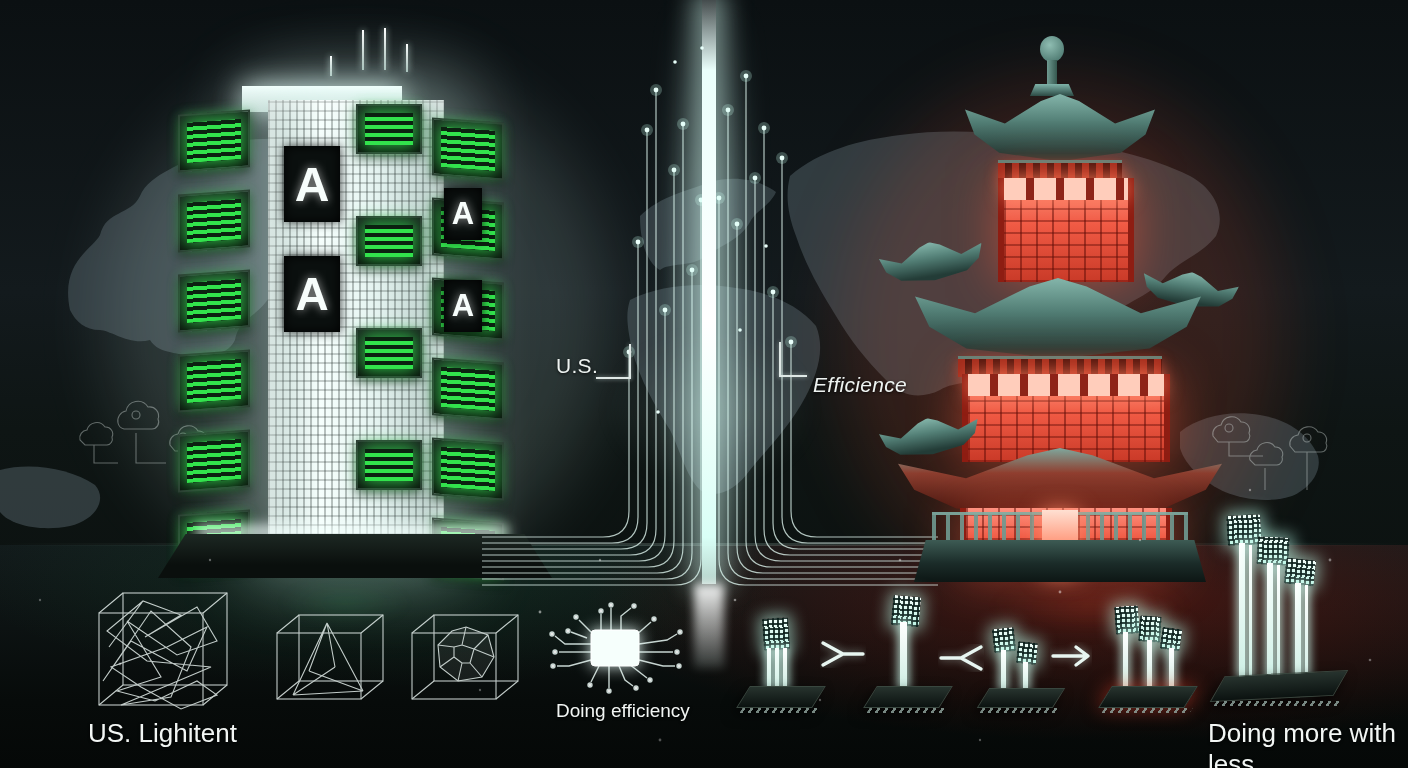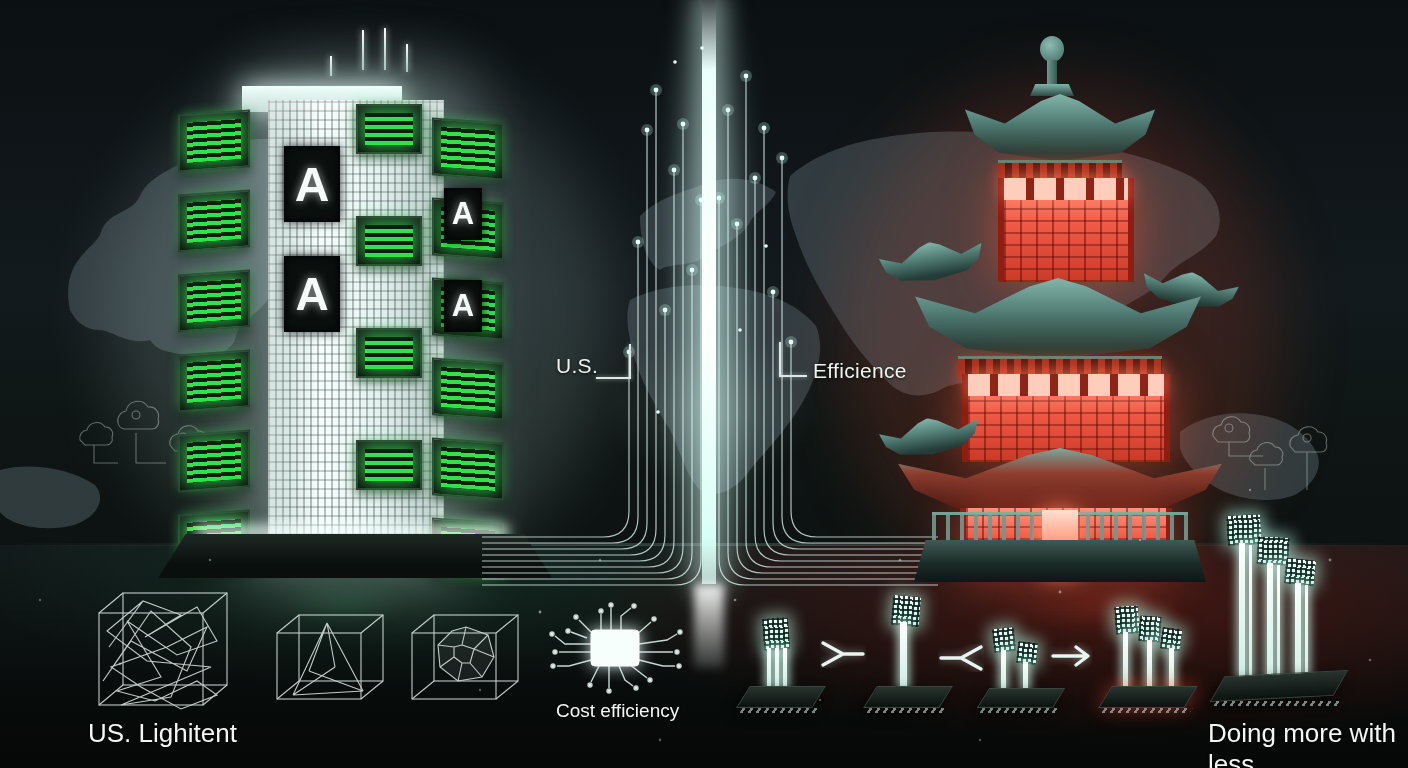--- a/index.html
+++ b/index.html
@@ -269,21 +269,21 @@
   </svg>
   <div class="abs beam-halo"></div>
   <div class="abs beam"></div>
   <div class="abs beam-reflect"></div>
 
   <div class="abs callout" style="left:556px;top:354px;">U.S.</div>
   <div class="abs cline" style="left:596px;top:377px;width:35px;height:2px;"></div>
   <div class="abs cline" style="left:629px;top:344px;width:2px;height:35px;"></div>
   <div class="abs cline" style="left:779px;top:342px;width:2px;height:35px;"></div>
   <div class="abs cline" style="left:779px;top:375px;width:28px;height:2px;"></div>
-  <div class="abs callout" style="left:813px;top:359px;">Efficience</div>
+  <div class="abs callout" style="left:813px;top:373px;font-style:italic;">Efficience</div>
 
   <div class="abs pagoda">
     <div class="abs" style="left:160px;top:6px;width:24px;height:26px;border-radius:50%;background:radial-gradient(circle at 40% 35%,#8fbdb2,#3f6a62);"></div>
     <div class="abs" style="left:167px;top:30px;width:10px;height:26px;background:linear-gradient(90deg,#6f9a91,#35584f);"></div>
     <div class="abs" style="left:150px;top:54px;width:44px;height:12px;background:linear-gradient(180deg,#7fb3a9,#2c4a44);clip-path:polygon(12% 0,88% 0,100% 100%,0 100%);"></div>
 
     <div class="abs roof" style="left:85px;top:64px;width:190px;height:70px;"></div>
     <div class="abs bracket-band" style="left:118px;top:130px;width:124px;height:18px;"></div>
     <div class="abs red-wall" style="left:118px;top:148px;width:124px;height:104px;">
       <div class="win-band"></div>
@@ -364,21 +364,21 @@
         <circle cx="74" cy="91" r="2" fill="#fff"></circle>
       <path d="M84,66 L90,80 L98,86"></path>
         <circle cx="101" cy="88" r="2" fill="#fff"></circle>
       <path d="M94,64 L112,78"></path>
         <circle cx="115" cy="80" r="2" fill="#fff"></circle>
       <path d="M52,38 L36,32"></path>
         <circle cx="33" cy="31" r="2" fill="#fff"></circle>
     </g>
     <rect x="56" y="30" width="48" height="36" rx="4" fill="#f6fffc" stroke="#ffffff" style="filter:drop-shadow(0 0 8px rgba(235,255,250,.9));"></rect>
   </svg>
-  <div class="abs caption" style="left:556px;top:700px;font-size:19px;">Cost efficiency</div>
+  <div class="abs caption" style="left:556px;top:700px;font-size:19px;">Doing efficiency</div>
 
   <div class="abs" style="left:735px;top:618px;width:90px;height:96px;">
     <div class="abs pixel-head" style="left:28px;top:0;width:26px;height:32px;transform:rotate(-4deg);"></div>
     <div class="abs stem" style="left:32px;top:30px;width:4px;height:40px;"></div>
     <div class="abs stem" style="left:40px;top:30px;width:4px;height:42px;"></div>
     <div class="abs stem" style="left:48px;top:30px;width:4px;height:40px;"></div>
     <div class="abs chipbase" style="left:8px;top:68px;width:74px;height:20px;"></div>
     <div class="abs pins" style="left:6px;top:90px;width:78px;"></div>
   </div>
   <svg class="abs" style="left:820px;top:640px;" width="46" height="28" viewBox="0 0 46 28">

